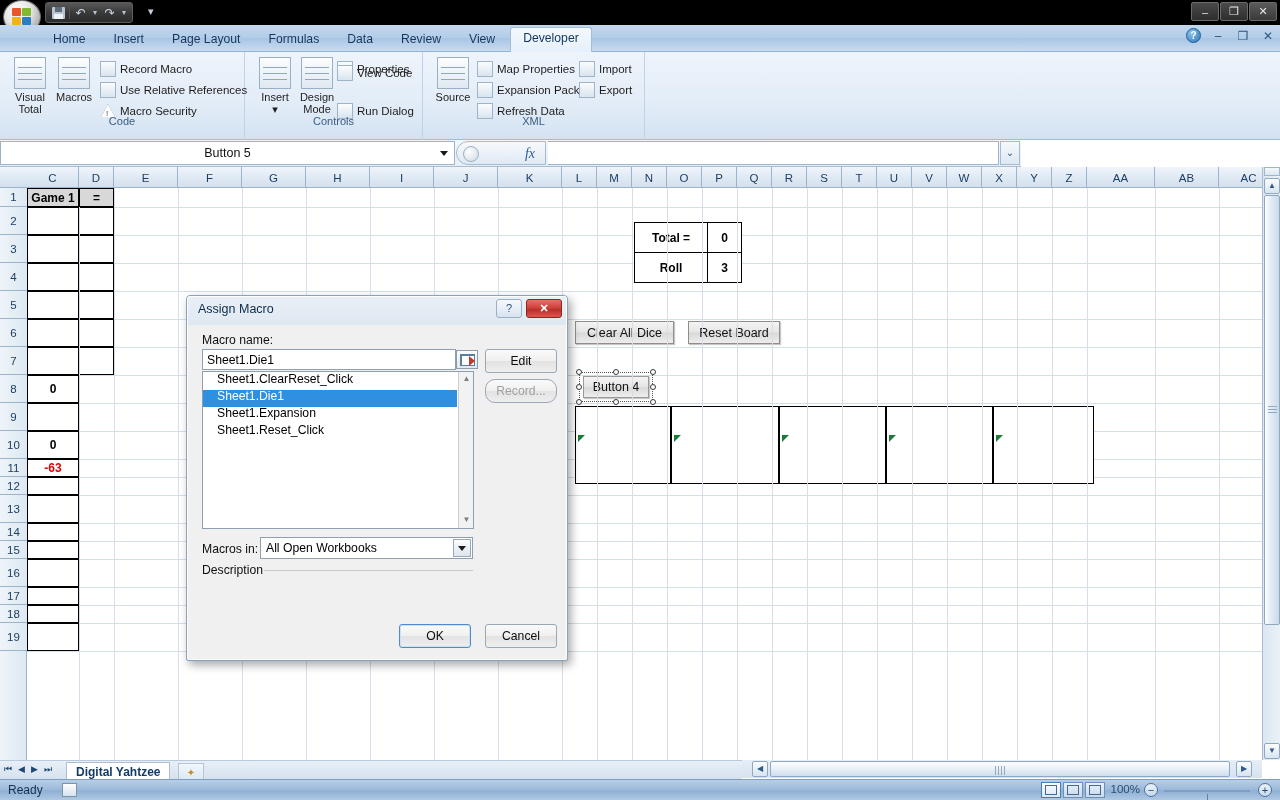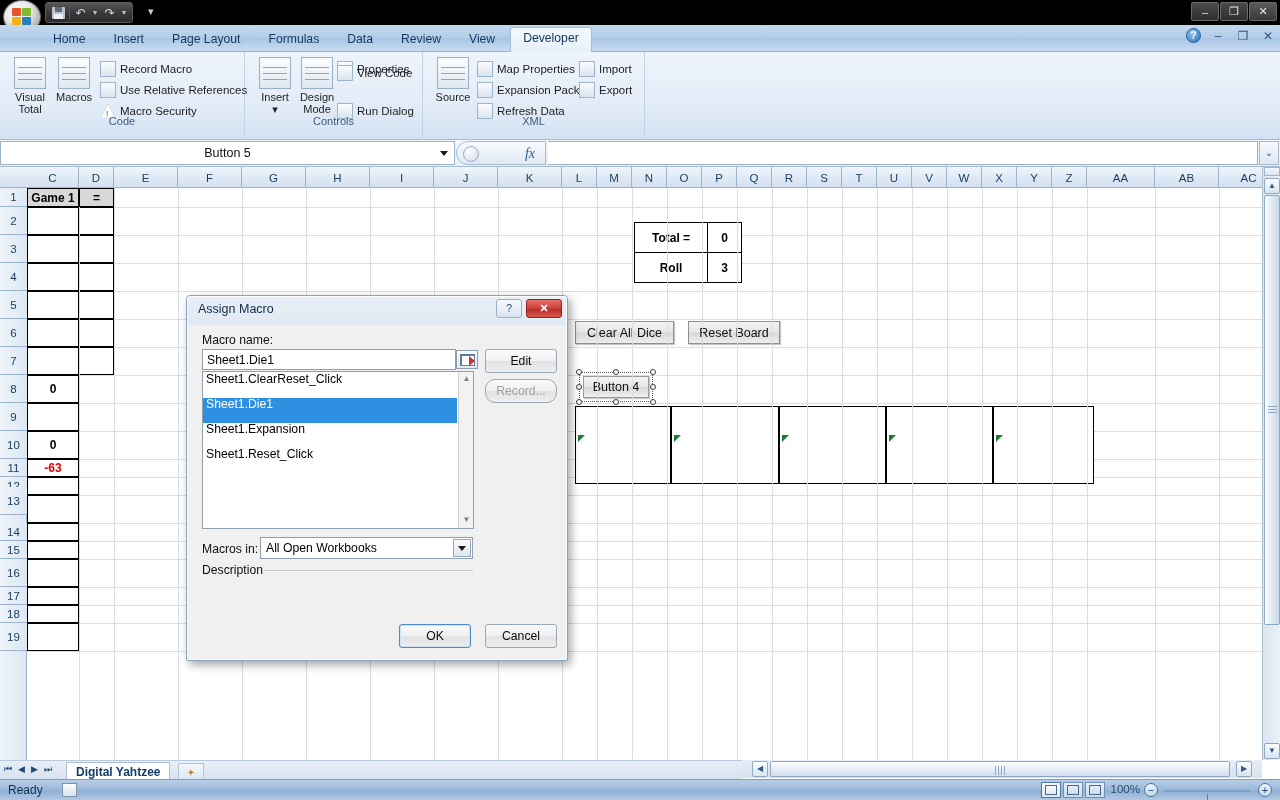--- a/index.html
+++ b/index.html
@@ -157,21 +157,21 @@
     border-bottom: 13px solid transparent;
     border-bottom-color: #fff;
     filter: drop-shadow(0 0 0.5px #5d6b7a);
   }
   .s-ico.tri:after {
     content: "!"; position: absolute; left: 6px; top: 3px; font-size: 8px; color: #33475c;
   }
 
   
   .fbar {
-    position: absolute; top: 140px; left: 0; width: 1280px; height: 27px;
+    position: absolute; top: 140px; left: 0; width: 1021px; height: 27px;
     background: linear-gradient(to bottom, #f3f7fb, #e6eef7);
     border-bottom: 1px solid #a9bdd2;
   }
   .namebox {
     position: absolute; left: 0px; top: 1px; width: 455px; height: 24px;
     background: #fff; border: 1px solid #9cb3c9;
     font-size: 12.5px; color: #111;
     display: flex; align-items: center; justify-content: center;
   }
   .namebox-arrow {
@@ -453,21 +453,21 @@
   }
   .picker-arrow {
     position: absolute; right: 2px; bottom: 2px; width: 0; height: 0;
     border-left: 6px solid #c0392b; border-bottom: 5px solid transparent; border-top: 5px solid transparent;
   }
   .listbox {
     position: absolute; background: #fff; border: 1px solid #8e9fb0;
     overflow: hidden;
   }
   .lb-item {
-    height: 25px; font-size: 12.2px; color: #000; padding-left: 3px; line-height: 13px;
+    height: 17px; font-size: 12.2px; color: #000; padding-left: 14px; line-height: 13px;
     white-space: nowrap;
   }
   .lb-item.sel { background: #2f8fe0; color: #fff; }
   .lb-scroll {
     position: absolute; right: 0; top: 0; width: 15px; bottom: 0;
     background: #f2f2f2; border-left: 1px solid #cfcfcf;
   }
   .lb-arrow {
     position: absolute; left: 0; width: 15px; height: 15px;
     color: #7d7d7d; font-size: 8px; text-align: center; line-height: 14px;
@@ -695,21 +695,21 @@
         <div class="rh-cell" style="top: 47px; height: 28px;">3</div>
         <div class="rh-cell" style="top: 75px; height: 28px;">4</div>
         <div class="rh-cell" style="top: 103px; height: 28px;">5</div>
         <div class="rh-cell" style="top: 131px; height: 28px;">6</div>
         <div class="rh-cell" style="top: 159px; height: 28px;">7</div>
         <div class="rh-cell" style="top: 187px; height: 28px;">8</div>
         <div class="rh-cell" style="top: 215px; height: 28px;">9</div>
         <div class="rh-cell" style="top: 243px; height: 28px;">10</div>
         <div class="rh-cell" style="top: 271px; height: 18px;">11</div>
         <div class="rh-cell" style="top: 289px; height: 18px;">12</div>
-        <div class="rh-cell" style="top: 299px; height: 28px;">13</div>
+        <div class="rh-cell" style="top: 307px; height: 28px;">13</div>
         <div class="rh-cell" style="top: 335px; height: 18px;">14</div>
         <div class="rh-cell" style="top: 353px; height: 18px;">15</div>
         <div class="rh-cell" style="top: 371px; height: 28px;">16</div>
         <div class="rh-cell" style="top: 399px; height: 18px;">17</div>
         <div class="rh-cell" style="top: 417px; height: 18px;">18</div>
         <div class="rh-cell" style="top: 435px; height: 28px;">19</div>
       </div>
 
     <div class="cells" id="cells">
         <div class="gline-h" style="top: 463px;"></div>

